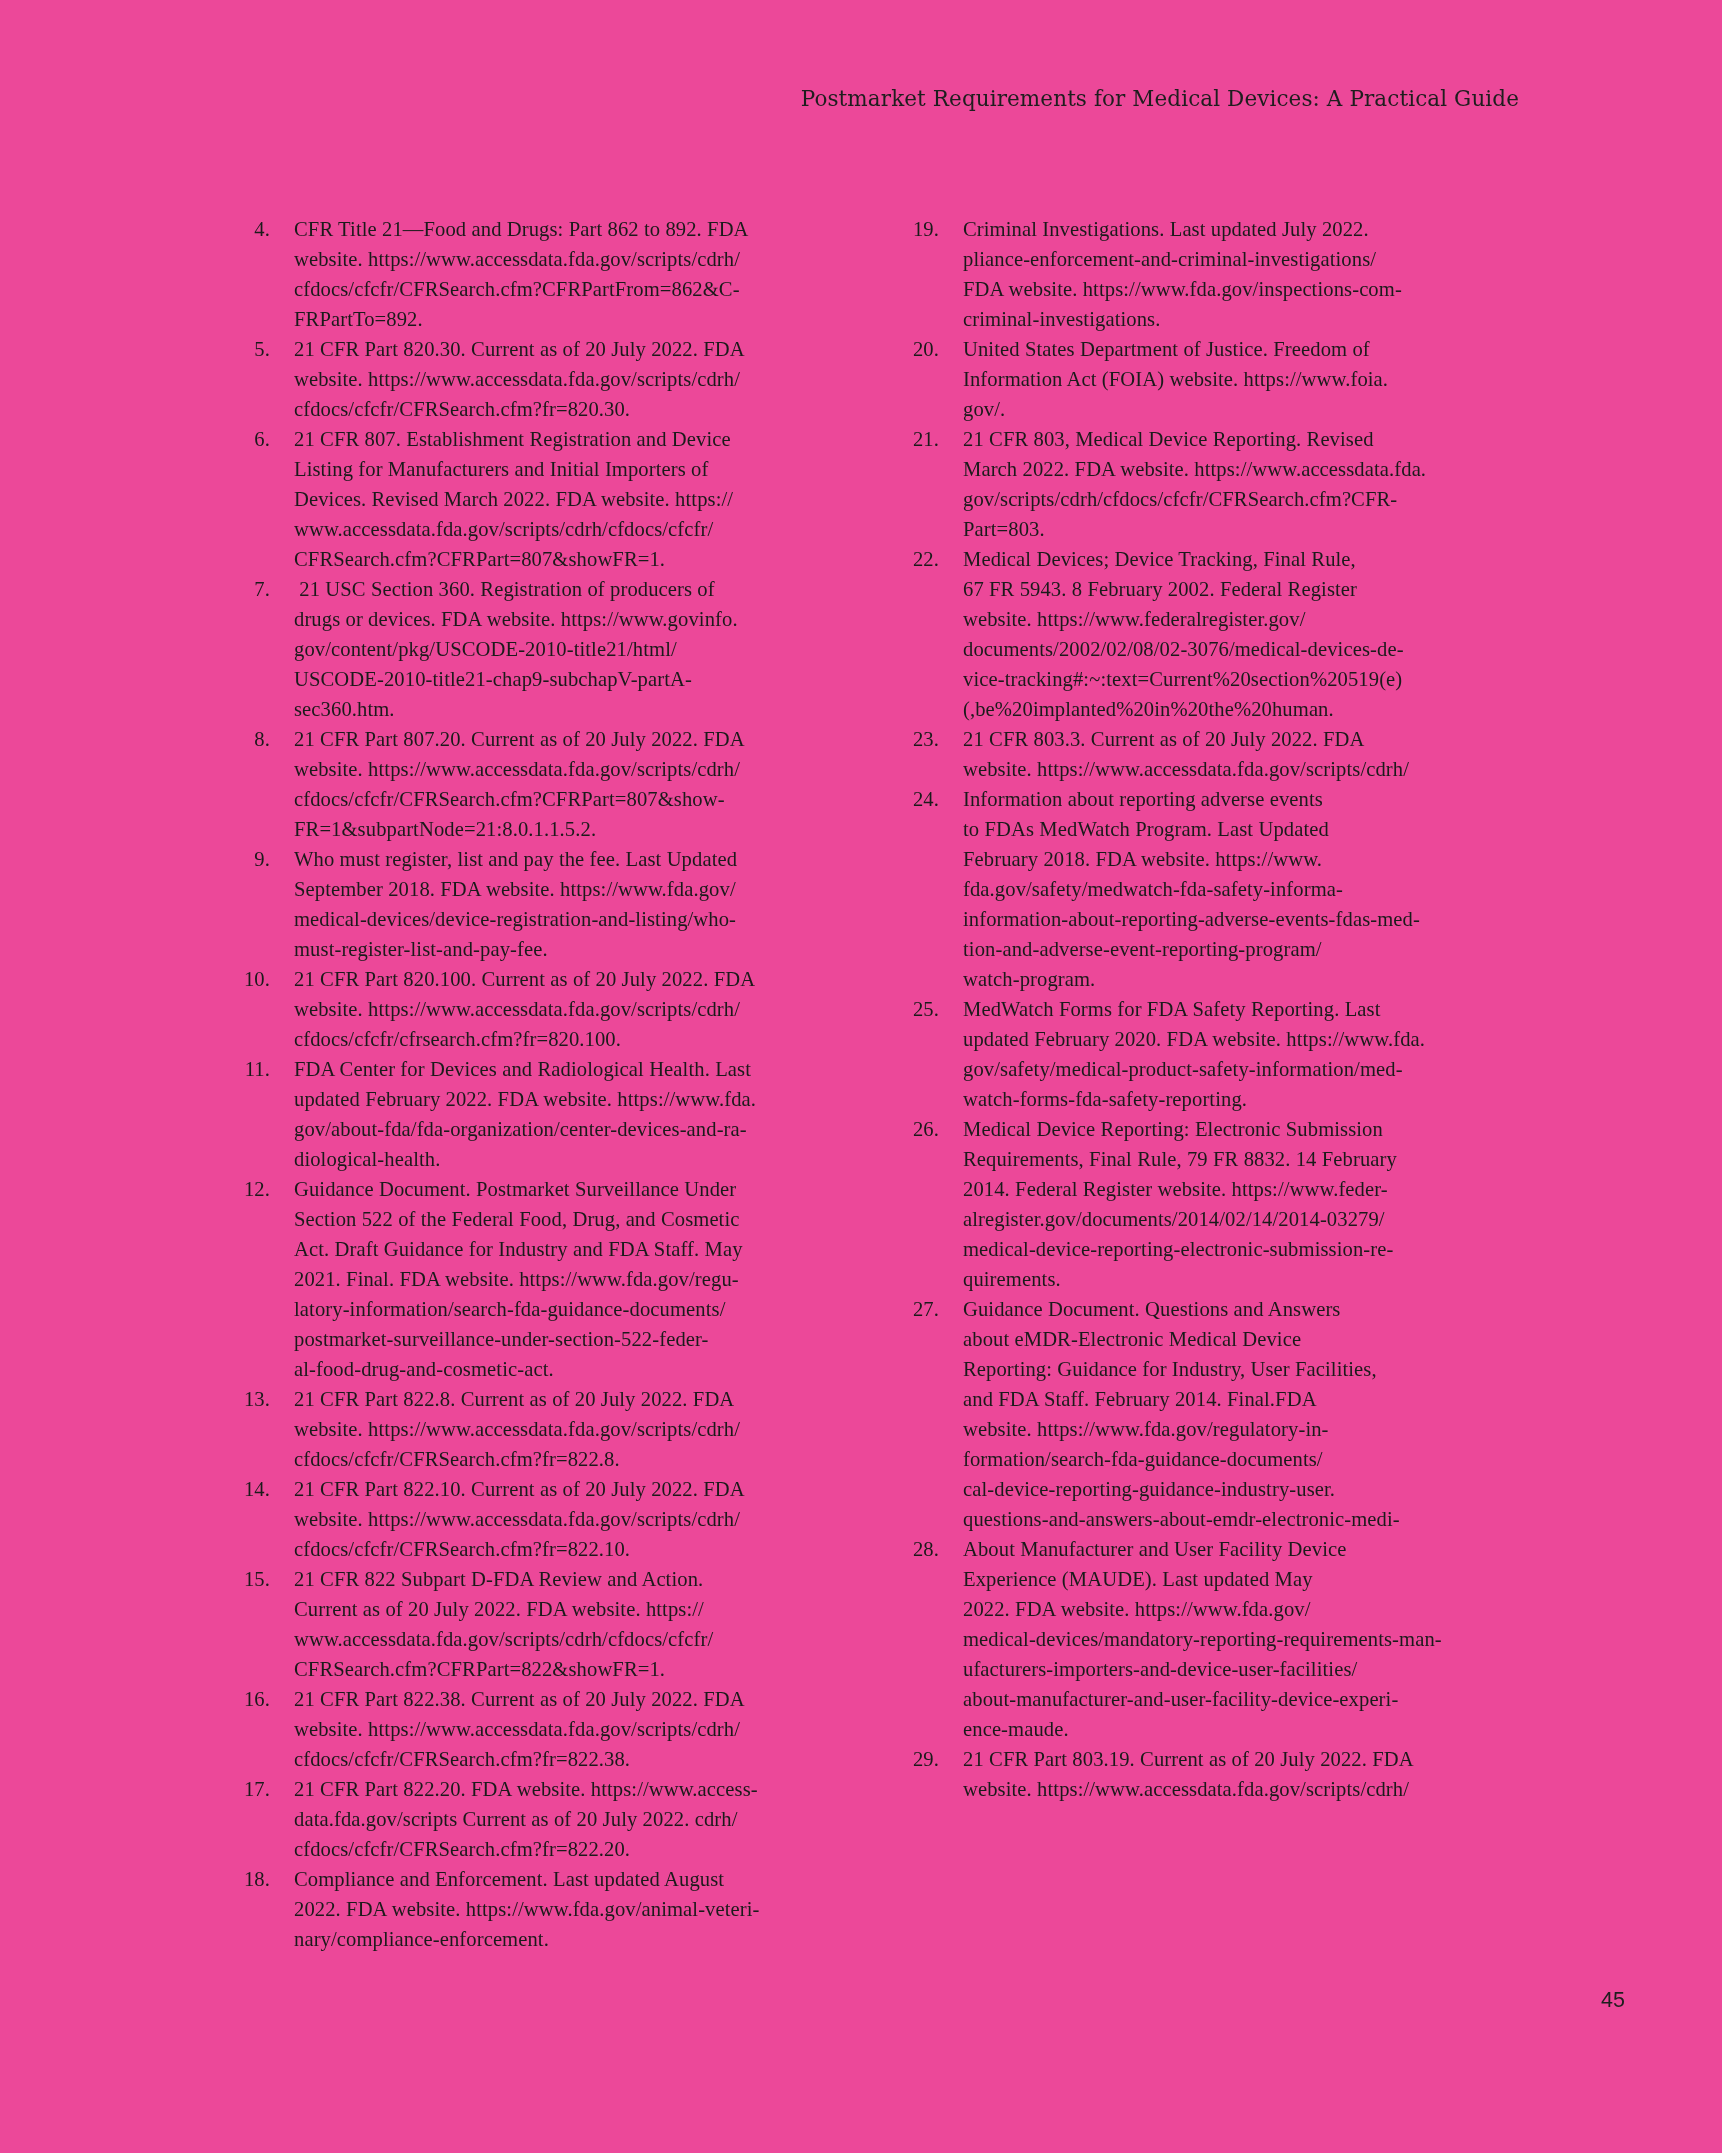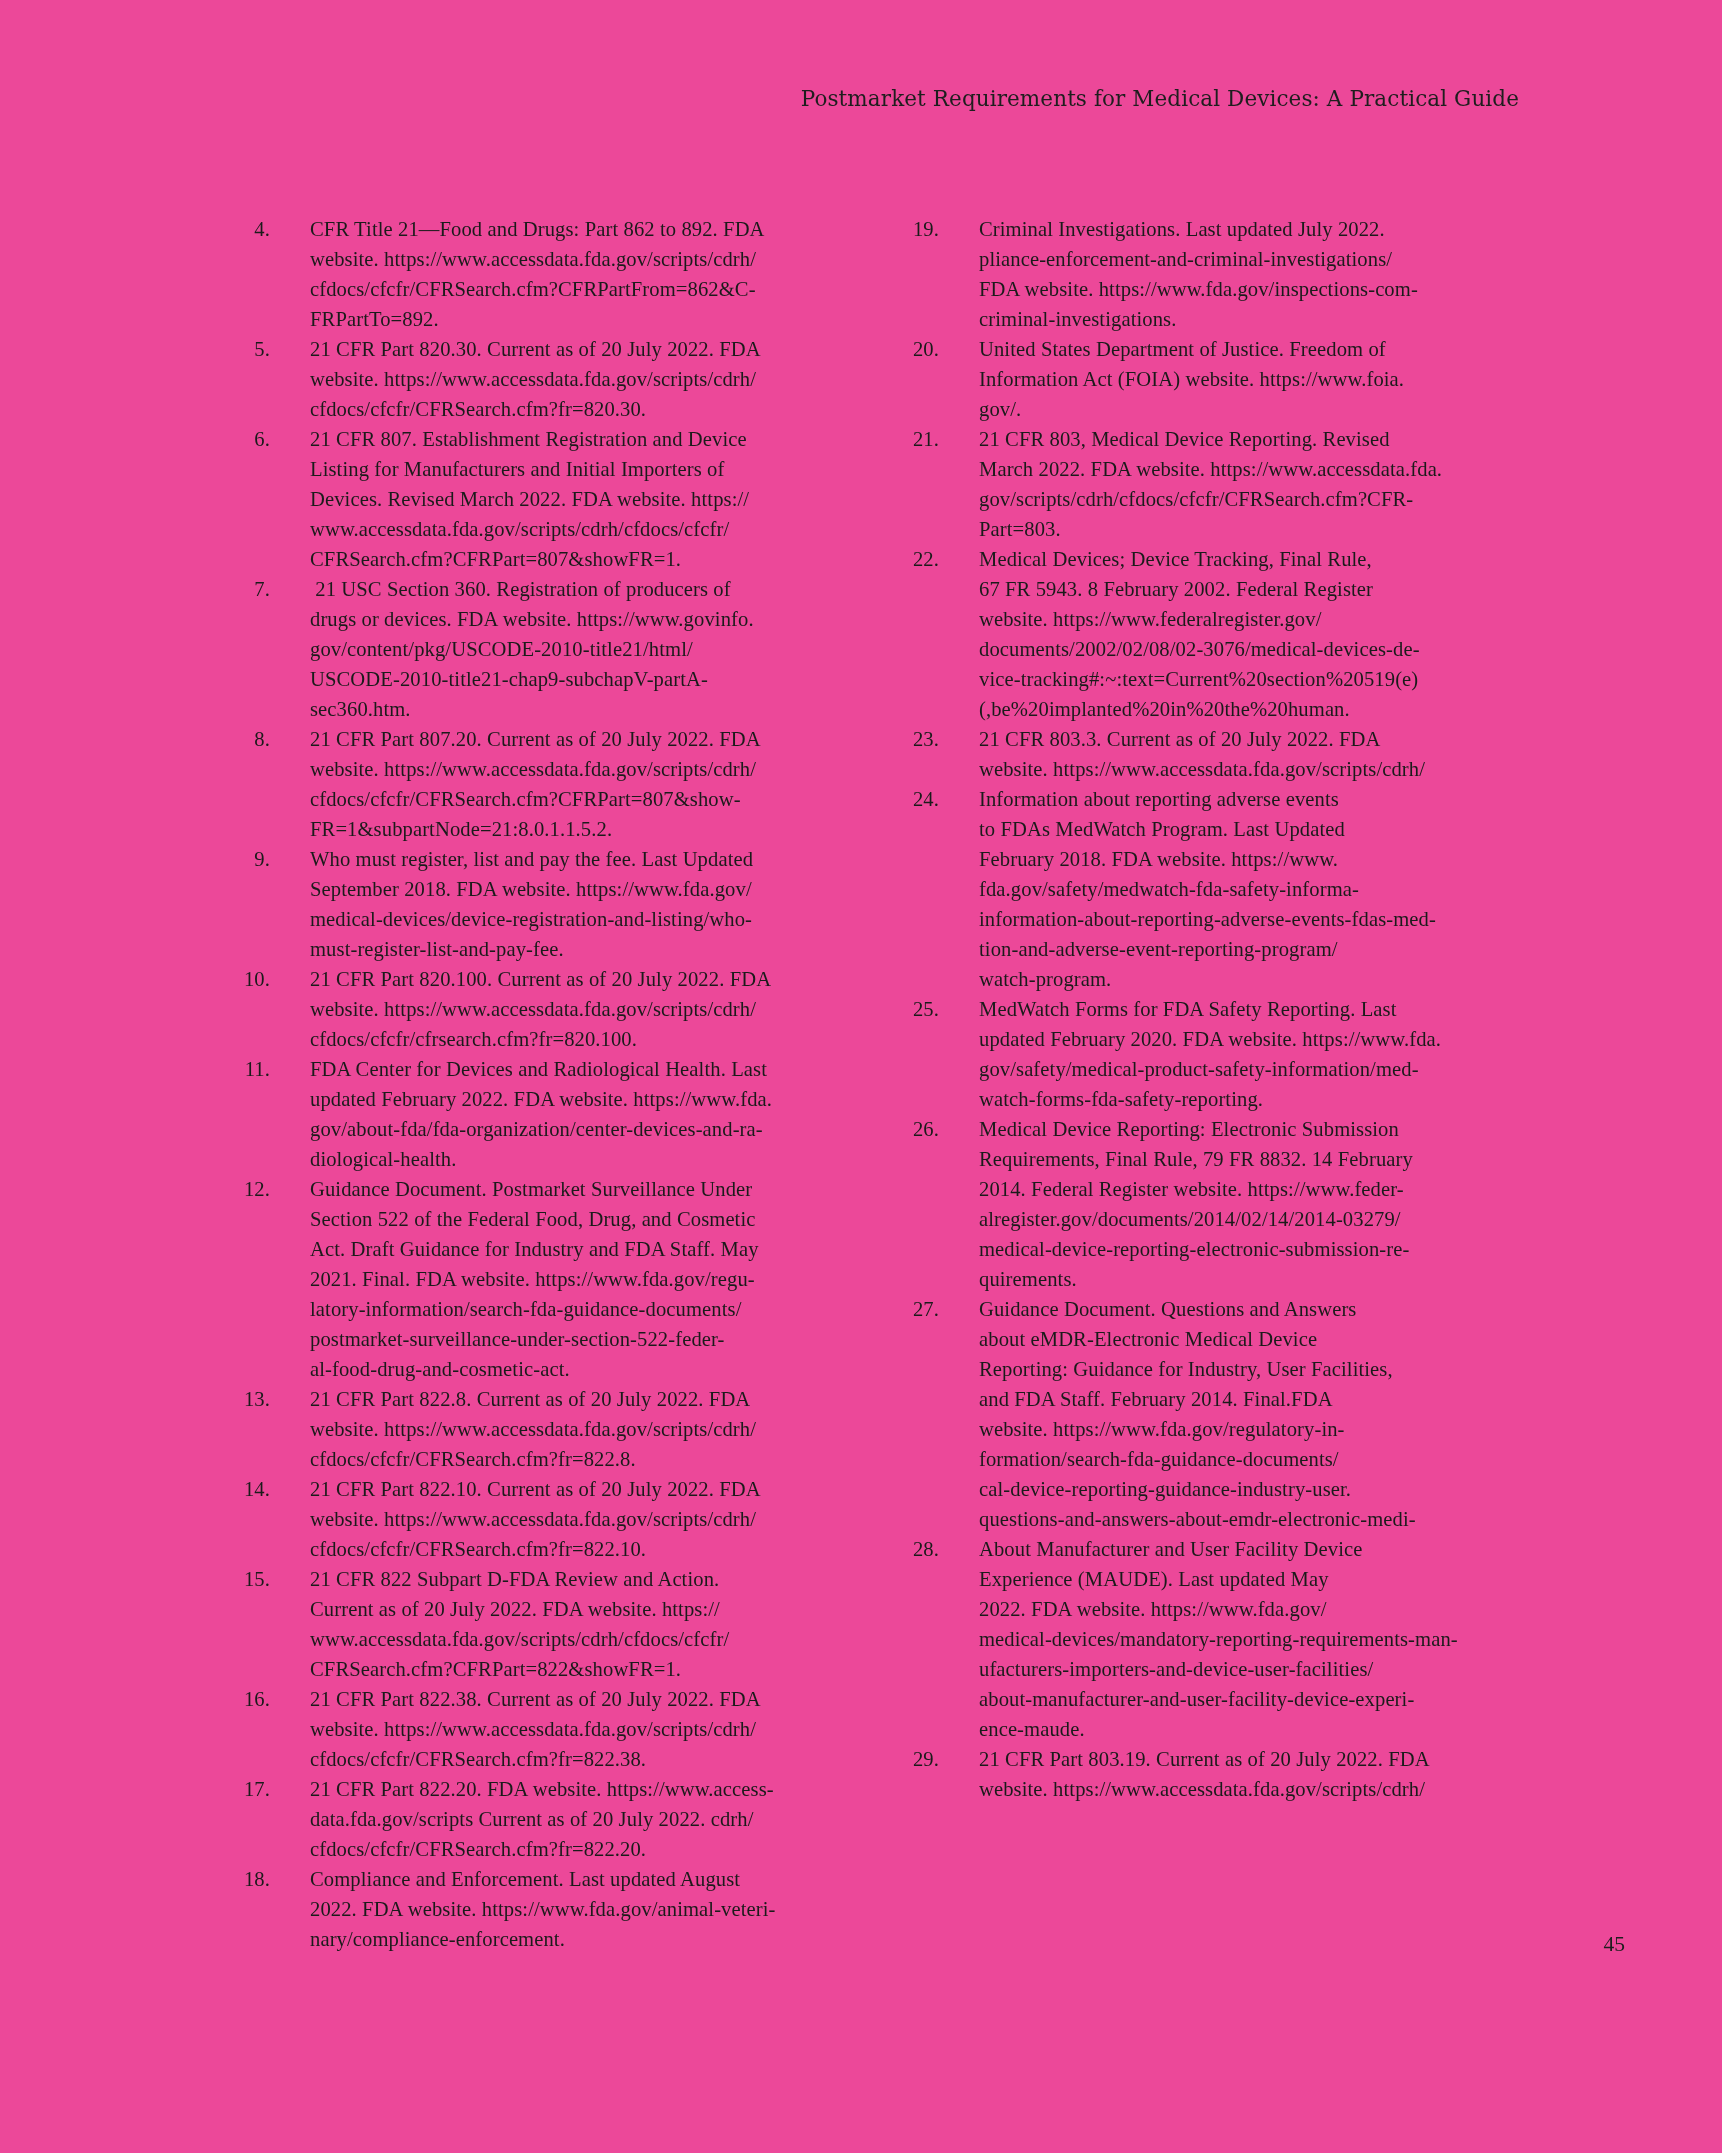--- a/index.html
+++ b/index.html
@@ -34,34 +34,34 @@
   }
   .ref-num {
     flex: none;
     width: 47px;
     text-align: right;
     font-size: 20.6px;
     line-height: 30px;
     letter-spacing: 0.1px;
   }
   .ref-body {
-    margin-left: 40px;
+    margin-left: 24px;
     width: 570px;
   }
   .ref-line {
     font-size: 20.6px;
     line-height: 30px;
     letter-spacing: 0.1px;
     white-space: pre;
   }
   .page-number {
     position: absolute;
-    top: 1932px;
+    top: 1988px;
     right: 97px;
-    font-family: Liberation Serif, serif;
+    font-family: Liberation Sans, sans-serif;
     font-size: 21.5px;
     color: #1e1e1e;
     margin-left: 16px;
   }
 </style>
 </head>
 <body>
 
 <div class="page">
   <div class="running-header">Postmarket Requirements for Medical Devices: A Practical Guide</div>

